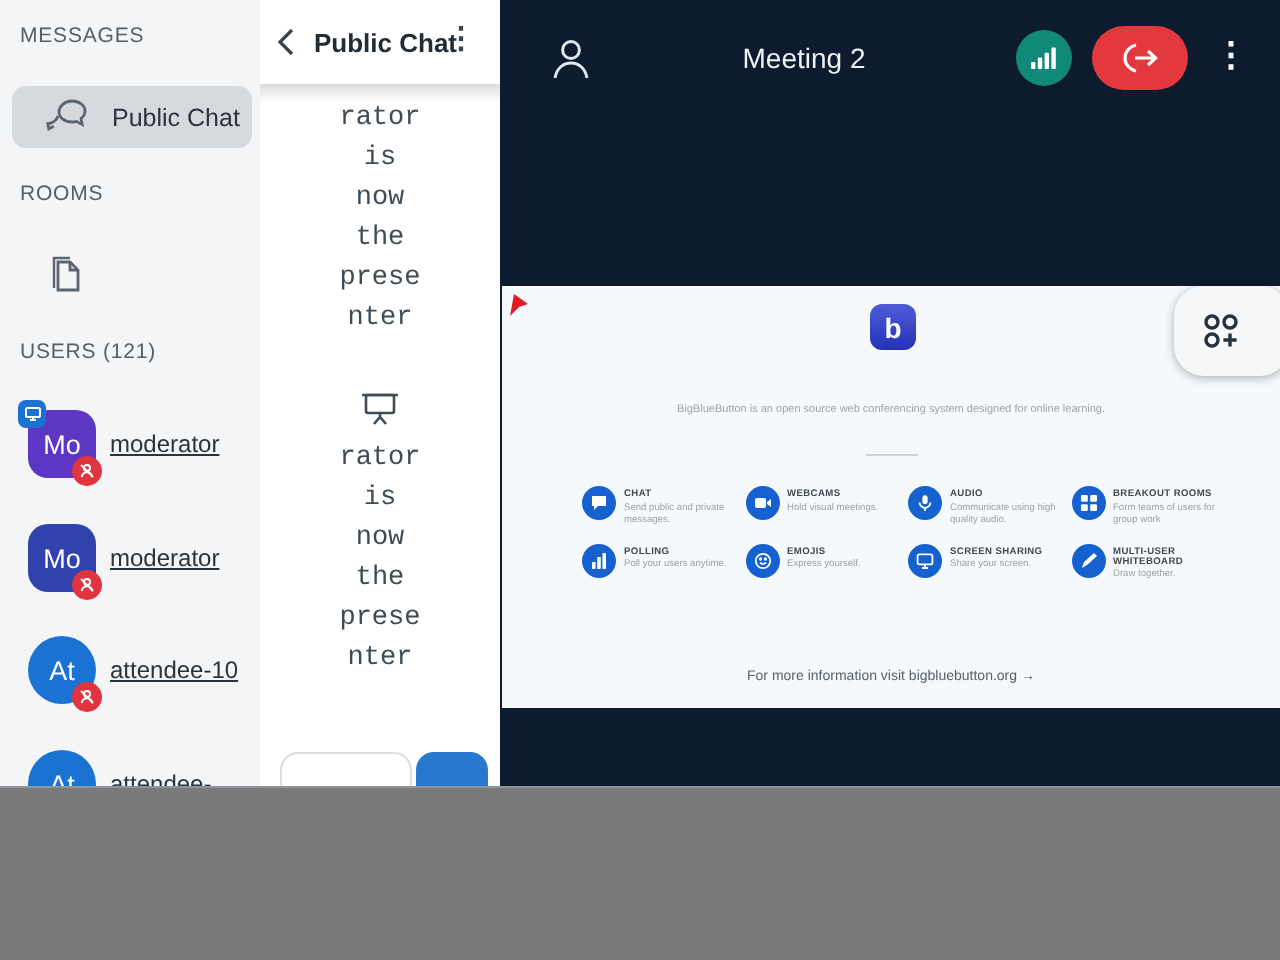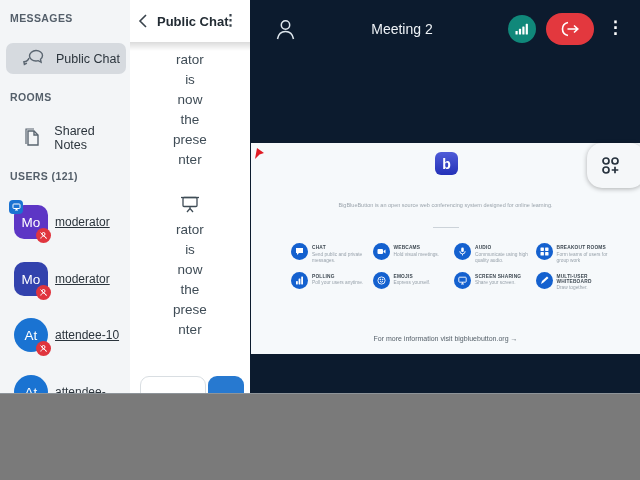--- a/index.html
+++ b/index.html
@@ -1,21 +1,21 @@
 <!DOCTYPE html>
 <html><head>
 <meta charset="utf-8">
 <style>
   * { margin:0; padding:0; box-sizing:border-box; }
   body { font-family: "Liberation Sans", sans-serif; background:#7a7a7a; }
   .canvas { position:relative; width:640px; height:480px; overflow:hidden; background:#7a7a7a; }
 
   
   .sidebar { position:absolute; left:0; top:0; width:130px; height:393px; background:#f3f5f7; }
-  .sec-header { position:absolute; left:10px; font-size:10.5px; font-weight:bold; letter-spacing:.4px; color:#545f6a; }
+  .sec-header { position:absolute; left:10px; font-size:10.5px; font-weight:normal; letter-spacing:.4px; color:#545f6a; }
   .side-item { position:absolute; left:6px; width:120px; height:31px; display:flex; align-items:center; border-radius:7px; cursor:pointer; }
   .side-item.selected { background:#d6dadf; }
   .side-item .ic { width:26px; margin-left:14px; margin-right:10px; display:flex; justify-content:center; }
   .side-item .lbl { font-size:12.5px; color:#2b343c; }
 
   .user-row { position:absolute; left:0; width:130px; height:40px; display:flex; align-items:center; cursor:pointer; }
   .avatar { position:relative; width:34px; height:34px; margin-left:14px; color:#fff; font-size:13.5px;
             display:flex; align-items:center; justify-content:center; flex-shrink:0; }
   .avatar--square { border-radius:10px;text-align:right; }
   .avatar--circle { border-radius:50%; }
@@ -27,21 +27,21 @@
 
   
   .chat { position:absolute; left:130px; top:0; width:120px; height:393px; background:#ffffff; }
   .chat-header { position:absolute; top:0; left:0; width:100%; height:42px; display:flex; align-items:center; }
   .chat-back { margin-left:8px; width:16px; cursor:pointer; display:flex; }
   .chat-title { margin-left:3px; font-size:13px; font-weight:bold; color:#232c34; }
   .chat-menu { position:absolute; right:12px; top:12px; font-size:15px; font-weight:bold; color:#39434c; cursor:pointer; line-height:1; }
   .chat-shadow { position:absolute; top:42px; left:0; width:100%; height:9px;
             background:linear-gradient(rgba(0,0,0,.14), rgba(0,0,0,0)); }
   .msg { position:absolute; left:0; width:100%; text-align:center; color:#3f4c56; font-size:13.5px; }
-  .msg div { line-height:20px; }
+  .msg div { line-height:20px;font-family:Liberation Mono, monospace; }
   .msg-icon { position:absolute; left:0; width:100%; display:flex; justify-content:center; }
   .chat-input-row { position:absolute; top:376px; left:10px; width:104px; height:28px; display:flex; }
   .chat-input { width:66px; height:28px; border:1px solid #d9dee2; border-radius:9px; background:#fff; outline:none;
             font-size:11px; padding:0 6px; color:#3f4c56; }
   .send-btn { width:36px; height:28px; margin-left:2px; border:none; border-radius:9px; background:#2779d0; cursor:pointer; }
 
   
   .main { position:absolute; left:250px; top:0; width:390px; height:464px; background:#0c1b2e; }
   .topbar-person { position:absolute; left:24px; top:17px; cursor:default; }
   .meeting-title { position:absolute; left:100px; top:21px; width:104px; text-align:center;
@@ -100,21 +100,20 @@
     <div class="sec-header" style="top:91px">ROOMS</div>
 
     <div class="side-item" style="top:122px">
       <span class="ic">
         <svg width="18" height="22" viewBox="0 0 18 22" fill="none" stroke="#5a6570" stroke-width="1.4">
           <path d="M5 4h6l4 4v10H5z"></path>
           <path d="M11 4v4h4"></path>
           <path d="M3 17V2h8" stroke-width="1.2"></path>
         </svg>
       </span>
-      <span class="lbl">Shared Notes</span>
     </div>
 
     <div class="sec-header" style="top:170px">USERS (121)</div>
 
     <div class="user-row" style="top:202px">
       <div class="avatar avatar--square" style="background: rgb(93, 54, 197);">
         <span>Mo</span>
         <span class="badge-presenter">
           <svg width="9" height="8" viewBox="0 0 9 8" fill="none" stroke="#fff" stroke-width="1">
             <rect x="1" y="1" width="7" height="4.5" rx="0.8"></rect>

